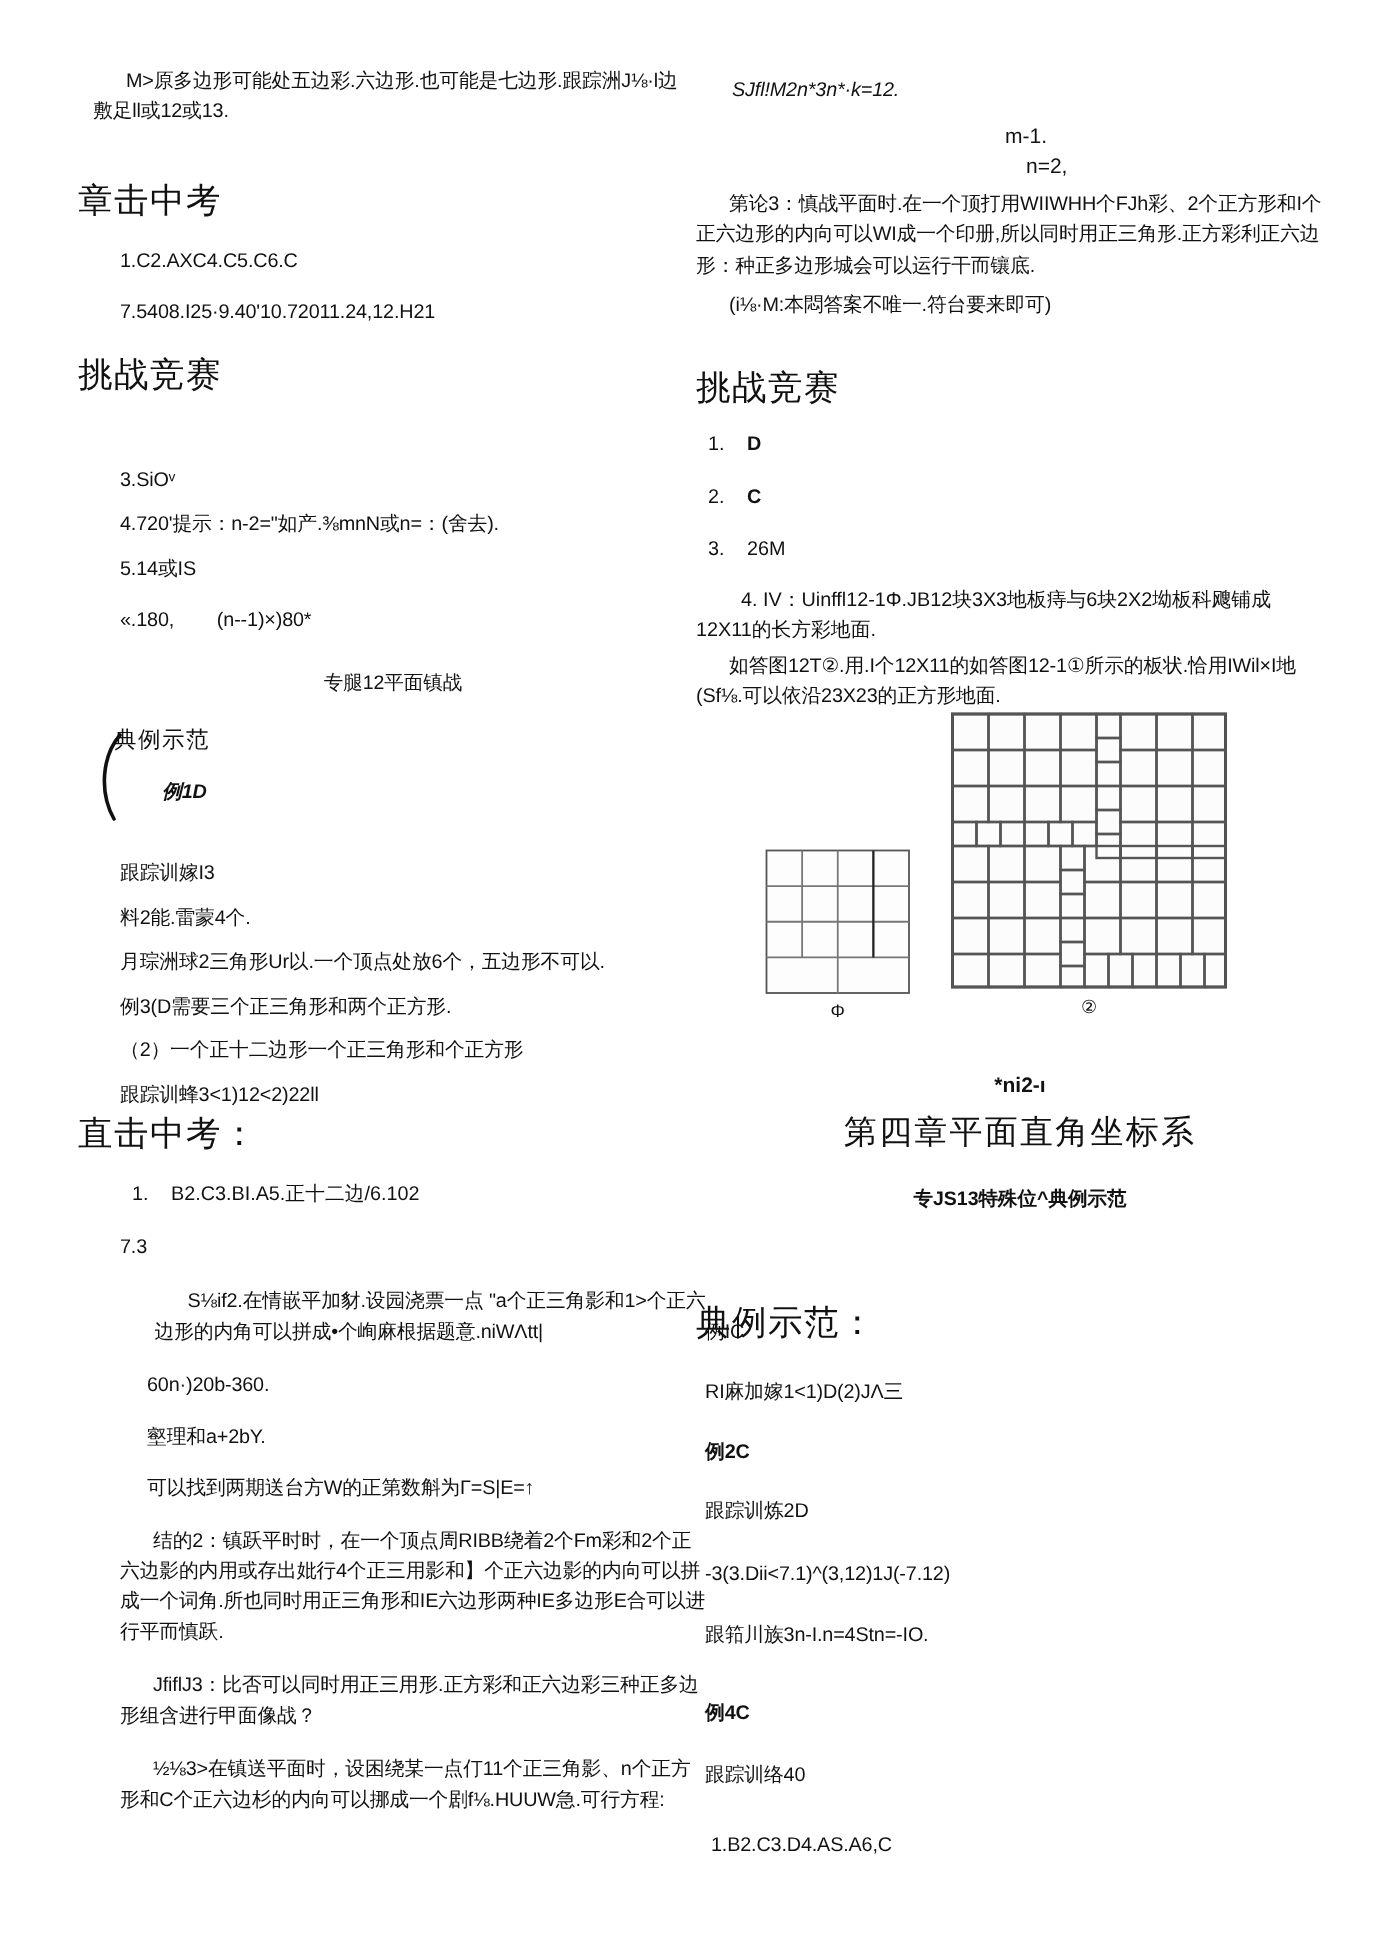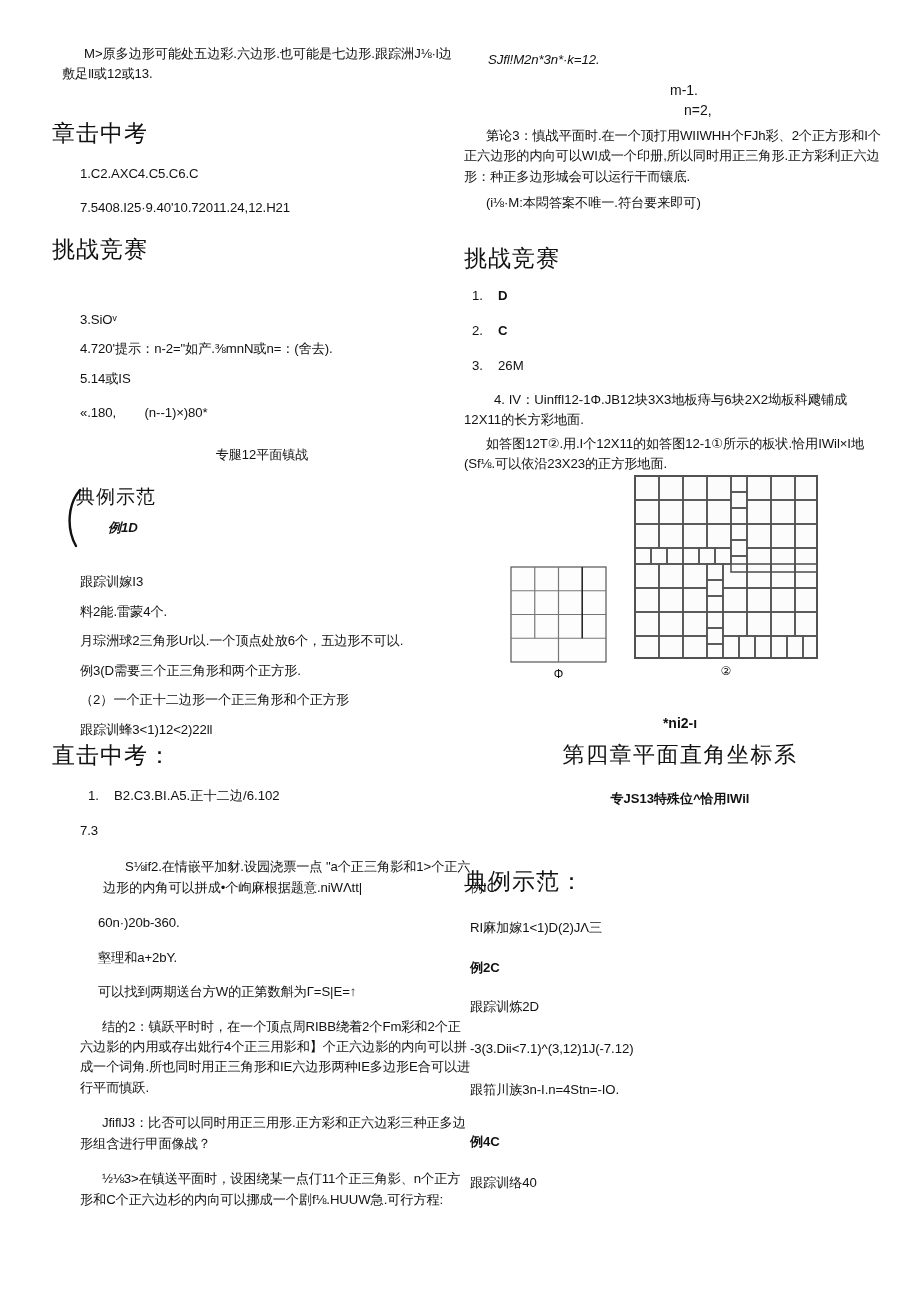--- a/index.html
+++ b/index.html
@@ -34,21 +34,21 @@
   .p.indent { text-indent: 22px; }
   .p.tight { margin-bottom: 9px; }
 
   .h-song {
     font-family: "Liberation Serif", "DejaVu Serif", serif;
     font-size: 23px;
     font-weight: 400;
     margin: 0 0 14px 0;
     letter-spacing: 1px;
   }
-  .h-song.small { font-size: 19px; }
+  .h-song.small { font-size: 15px; }
 
   .h-chapter {
     font-family: "Liberation Serif", "DejaVu Serif", serif;
     font-size: 22px;
     font-weight: 400;
     text-align: center;
     letter-spacing: 1.5px;
     margin: 0;
   }
 
@@ -343,33 +343,34 @@
 
     <div class="abs" style="left:0; top:715px; width:420px;">
       <div class="fig-title">*ni2-ı</div>
     </div>
 
     <div class="abs" style="left:0; top:740px; width:420px;">
       <h1 class="h-chapter">第四章平面直角坐标系</h1>
     </div>
 
     <div class="abs" style="left:0; top:790px; width:420px;">
-      <p class="banner" style="font-weight:600;">专JS13特殊位^恰用IWil</p>
+      <p class="banner" style="font-weight:600;">专JS13特殊位^典例示范</p>
     </div>
 
     <div class="abs" style="left:-6px; top:826px; width:400px;margin-top:40px;">
       <h2 class="h-song">典例示范：</h2>
     </div>
 
     <div class="abs" style="left:0; top:878px; width:390px;">
       <p class="p" style="margin-bottom:20px;">例IC</p>
       <p class="p" style="margin-bottom:19px;">RI麻加嫁1&lt;1)D(2)JΛ三</p>
       <p class="p" style="margin-bottom:19px; font-weight:600;">例2C</p>
       <p class="p" style="margin-bottom:21px;">跟踪训炼2D</p>
       <p class="p" style="margin-bottom:21px;">-3(3.Dii&lt;7.1)^(3,12)1J(-7.12)</p>
       <p class="p" style="margin-bottom:31px;">跟筘川族3n-I.n=4Stn=-IO.</p>
       <p class="p" style="margin-bottom:21px; font-weight:600;">例4C</p>
       <p class="p" style="margin-bottom:26px;">跟踪训络40</p>
+      <p class="p" style="padding-left:4px;">1.B2.C3.D4.AS.A6,C</p>
     </div>
 
   </div>
 
 </div>
 
 </body></html>

